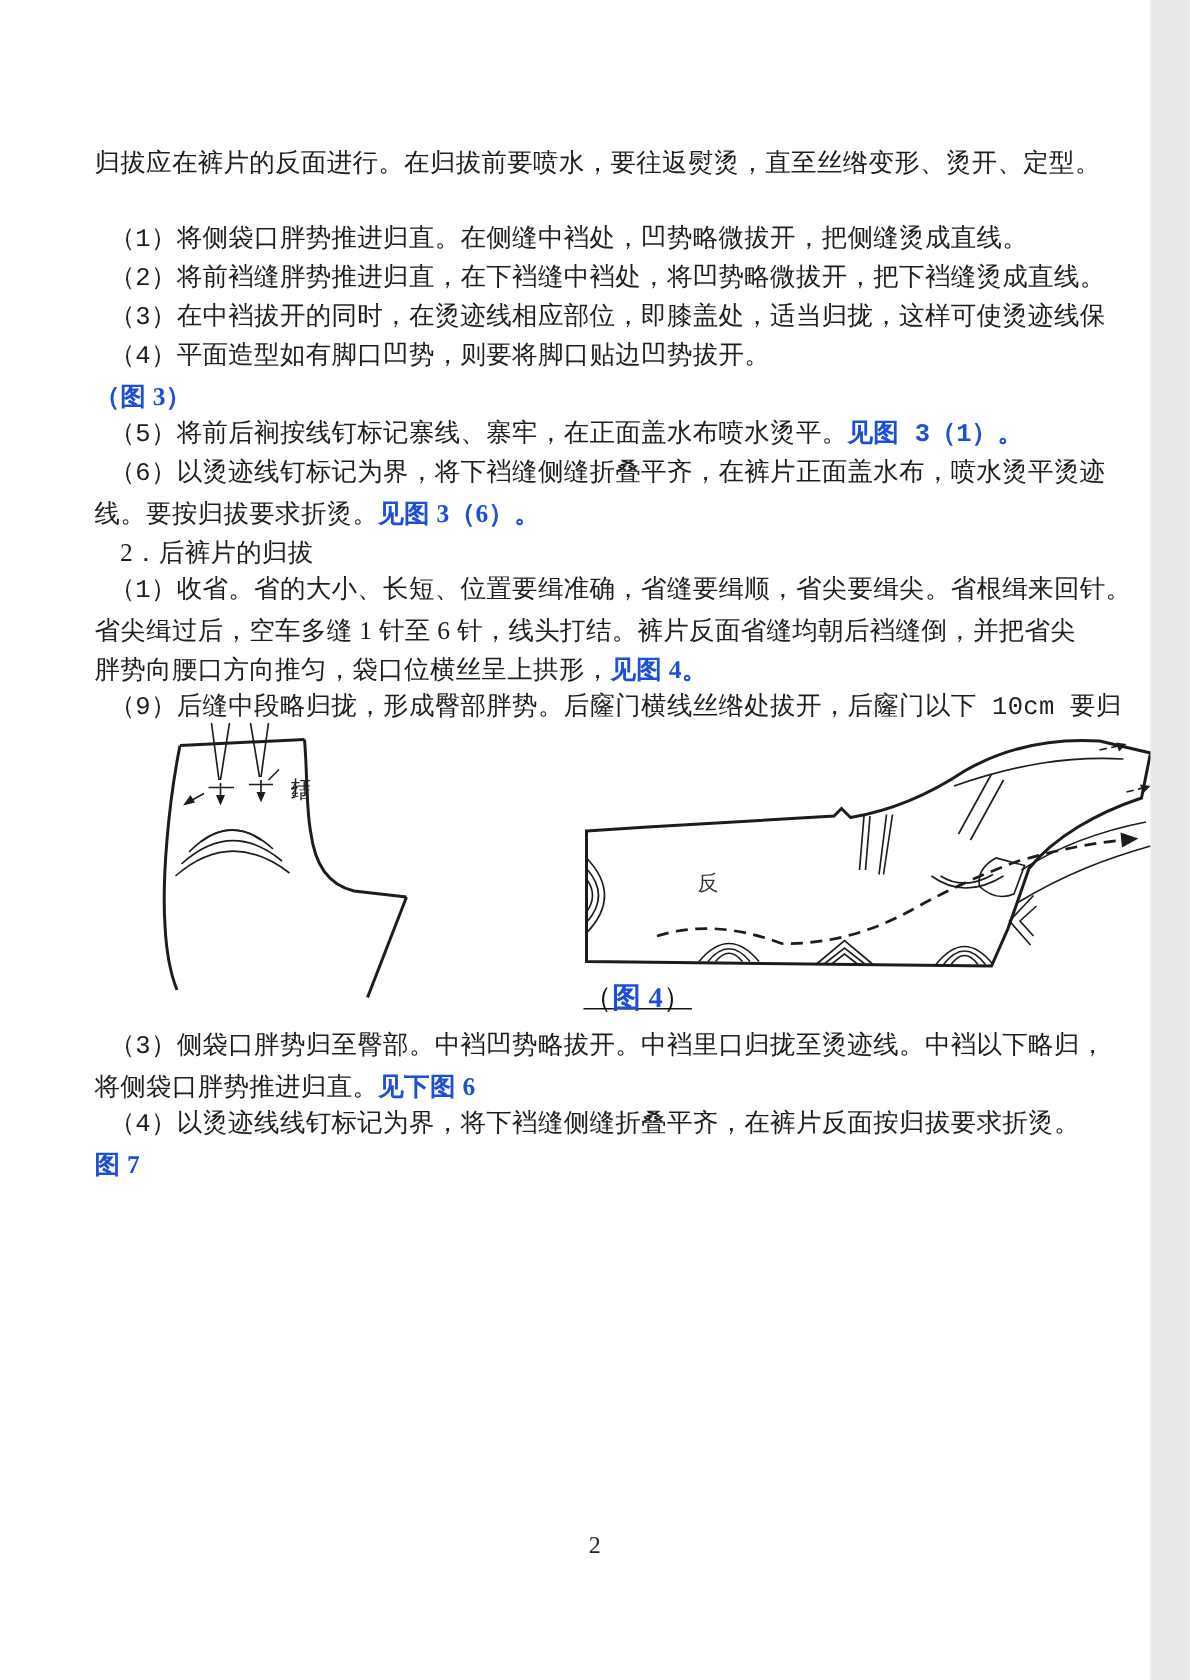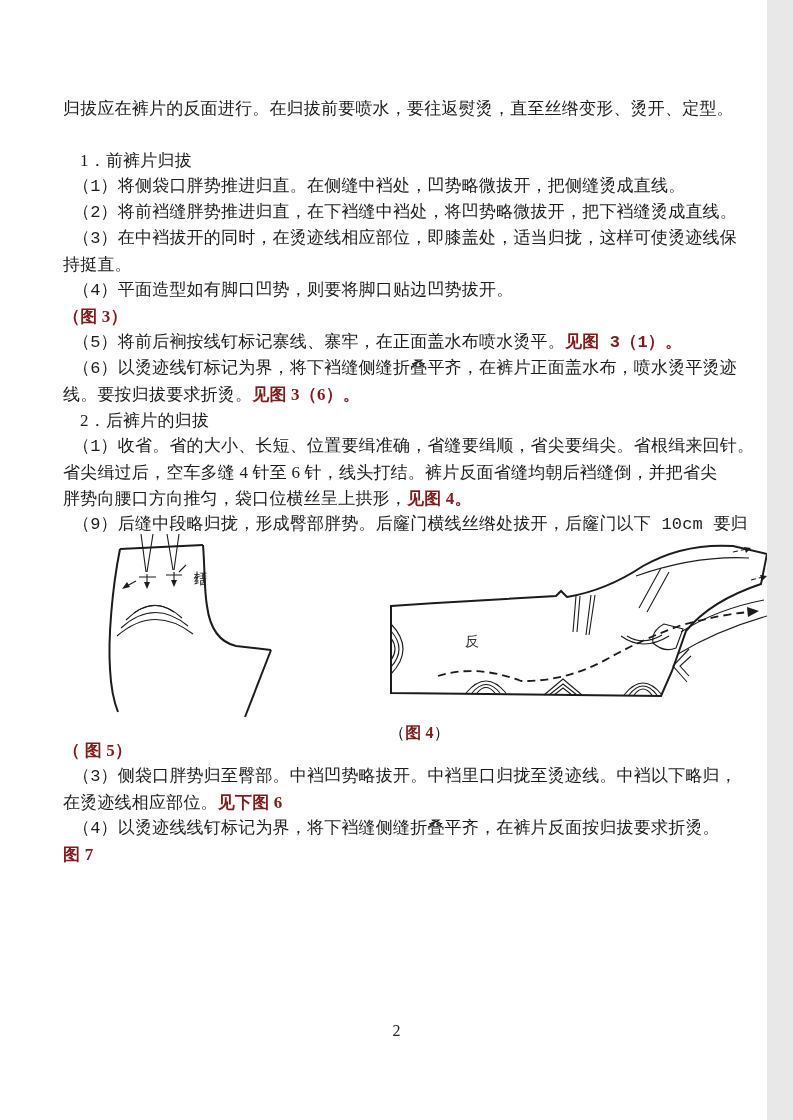--- a/index.html
+++ b/index.html
@@ -16,42 +16,42 @@
     left:63px;top:96px;
     width:668px;
     font-size:17px;
     line-height:26px;
     letter-spacing:0.2px;
   }
   .line{white-space:nowrap;}
   .line.blank{height:26px;}
   .line.li{padding-left:10px;font-family:Liberation Mono, monospace;}
   .line.lh{padding-left:17px;}
-  .bold{font-weight:bold;color:#7f1d1d;text-align:center;}
+  .bold{font-weight:bold;color:#1d4ed8;text-align:center;}
   
   .figure-block{
     position:relative;
     height:200px;
     width:668px;
   }
   .fig5-wrap{position:absolute;left:28px;top:-4px;width:192px;height:200px;}
   .fig4-wrap{position:absolute;left:318px;top:-2px;width:392px;height:202px;}
   .fig-svg{position:absolute;left:0;top:0;}
   .fig5-annot{
     position:absolute;left:96px;top:26px;
     writing-mode:vertical-rl;text-orientation:upright;
     font-size:13px;color:#222;letter-spacing:2px;
   }
   .fig4-annot{
     position:absolute;left:84px;top:93px;
     font-size:14px;color:#333;
   }
   .fig4-caption{
-    position:absolute;left:8px;top:184px;
-    font-size:16px;color:#111;
+    position:absolute;left:8px;top:169px;
+    font-size:19px;color:#111;text-decoration:underline;
   }
   .page-number{
     position:absolute;left:0;top:1022px;width:793px;
     text-align:center;font-size:16px;color:#222;
   }
   svg path, svg line, svg polyline{fill:none;stroke:#1c1c1c;}
   .s-main{stroke-width:2px;}
   .s-thin{stroke-width:1.1px;}
   .s-dash{stroke-width:1.8px;stroke-dasharray:8 5;}
   svg .fill{fill:#1c1c1c;stroke:none;}
@@ -59,33 +59,31 @@
 </head>
 <body>
 
 <div class="page">
 
   <div class="textflow">
 
     <div id="lines-before">
         <div class="line l0"><span>归拔应在裤片的反面进行。在归拔前要喷水，要往返熨烫，直至丝绺变形、烫开、定型。</span></div>
         <div class="line blank">&nbsp;</div>
-        <div class="line lh"><span>1．前裤片归拔</span></div>
         <div class="line li"><span>（1）将侧袋口胖势推进归直。在侧缝中裆处，凹势略微拔开，把侧缝烫成直线。</span></div>
         <div class="line li"><span>（2）将前裆缝胖势推进归直，在下裆缝中裆处，将凹势略微拔开，把下裆缝烫成直线。</span></div>
         <div class="line li"><span>（3）在中裆拔开的同时，在烫迹线相应部位，即膝盖处，适当归拢，这样可使烫迹线保</span></div>
-        <div class="line l0"><span>持挺直。</span></div>
         <div class="line li"><span>（4）平面造型如有脚口凹势，则要将脚口贴边凹势拔开。</span></div>
         <div class="line l0"><span class="bold">（图 3）</span></div>
         <div class="line li"><span>（5）将前后裥按线钉标记寨线、寨牢，在正面盖水布喷水烫平。</span><span class="bold">见图 3（1）。</span></div>
         <div class="line li"><span>（6）以烫迹线钉标记为界，将下裆缝侧缝折叠平齐，在裤片正面盖水布，喷水烫平烫迹</span></div>
         <div class="line l0"><span>线。要按归拔要求折烫。</span><span class="bold">见图 3（6）。</span></div>
         <div class="line lh"><span>2．后裤片的归拔</span></div>
         <div class="line li"><span>（1）收省。省的大小、长短、位置要缉准确，省缝要缉顺，省尖要缉尖。省根缉来回针。</span></div>
-        <div class="line l0"><span>省尖缉过后，空车多缝 4 针至 6 针，线头打结。裤片反面省缝均朝后裆缝倒，并把省尖</span></div>
+        <div class="line l0"><span>省尖缉过后，空车多缝 1 针至 6 针，线头打结。裤片反面省缝均朝后裆缝倒，并把省尖</span></div>
         <div class="line l0"><span>胖势向腰口方向推匀，袋口位横丝呈上拱形，</span><span class="bold">见图 4。</span></div>
         <div class="line li"><span>（9）后缝中段略归拢，形成臀部胖势。后窿门横线丝绺处拔开，后窿门以下 10cm 要归</span></div>
       </div>
 
     <div class="figure-block">
 
       <div class="fig5-wrap">
         <svg class="fig-svg" width="192" height="200" viewBox="0 0 192 200">
 
           <path class="s-main" d="M29,15 C21,55 17,105 19,135 C20,155 23,168 27,178"></path>
@@ -162,23 +160,22 @@
           <path class="s-thin" d="M308,113 L292,130 L306,146"></path>
           <path class="s-thin" d="M310,120 L299,130 L308,140"></path>
         </svg>
         <div class="fig4-annot">反</div>
         <div class="fig4-caption" id="fig4-caption"><span>（</span><span class="bold">图 4</span><span>）</span></div>
       </div>
 
     </div>
 
     <div id="lines-after">
-        <div class="line l0"><span class="bold">（ 图 5）</span></div>
         <div class="line li"><span>（3）侧袋口胖势归至臀部。中裆凹势略拔开。中裆里口归拢至烫迹线。中裆以下略归，</span></div>
-        <div class="line l0"><span>在烫迹线相应部位。</span><span class="bold">见下图 6</span></div>
+        <div class="line l0"><span>将侧袋口胖势推进归直。</span><span class="bold">见下图 6</span></div>
         <div class="line li"><span>（4）以烫迹线线钉标记为界，将下裆缝侧缝折叠平齐，在裤片反面按归拔要求折烫。</span></div>
         <div class="line l0"><span class="bold">图 7</span></div>
       </div>
 
   </div>
 
   <div class="page-number">2</div>
 
 </div>
 

